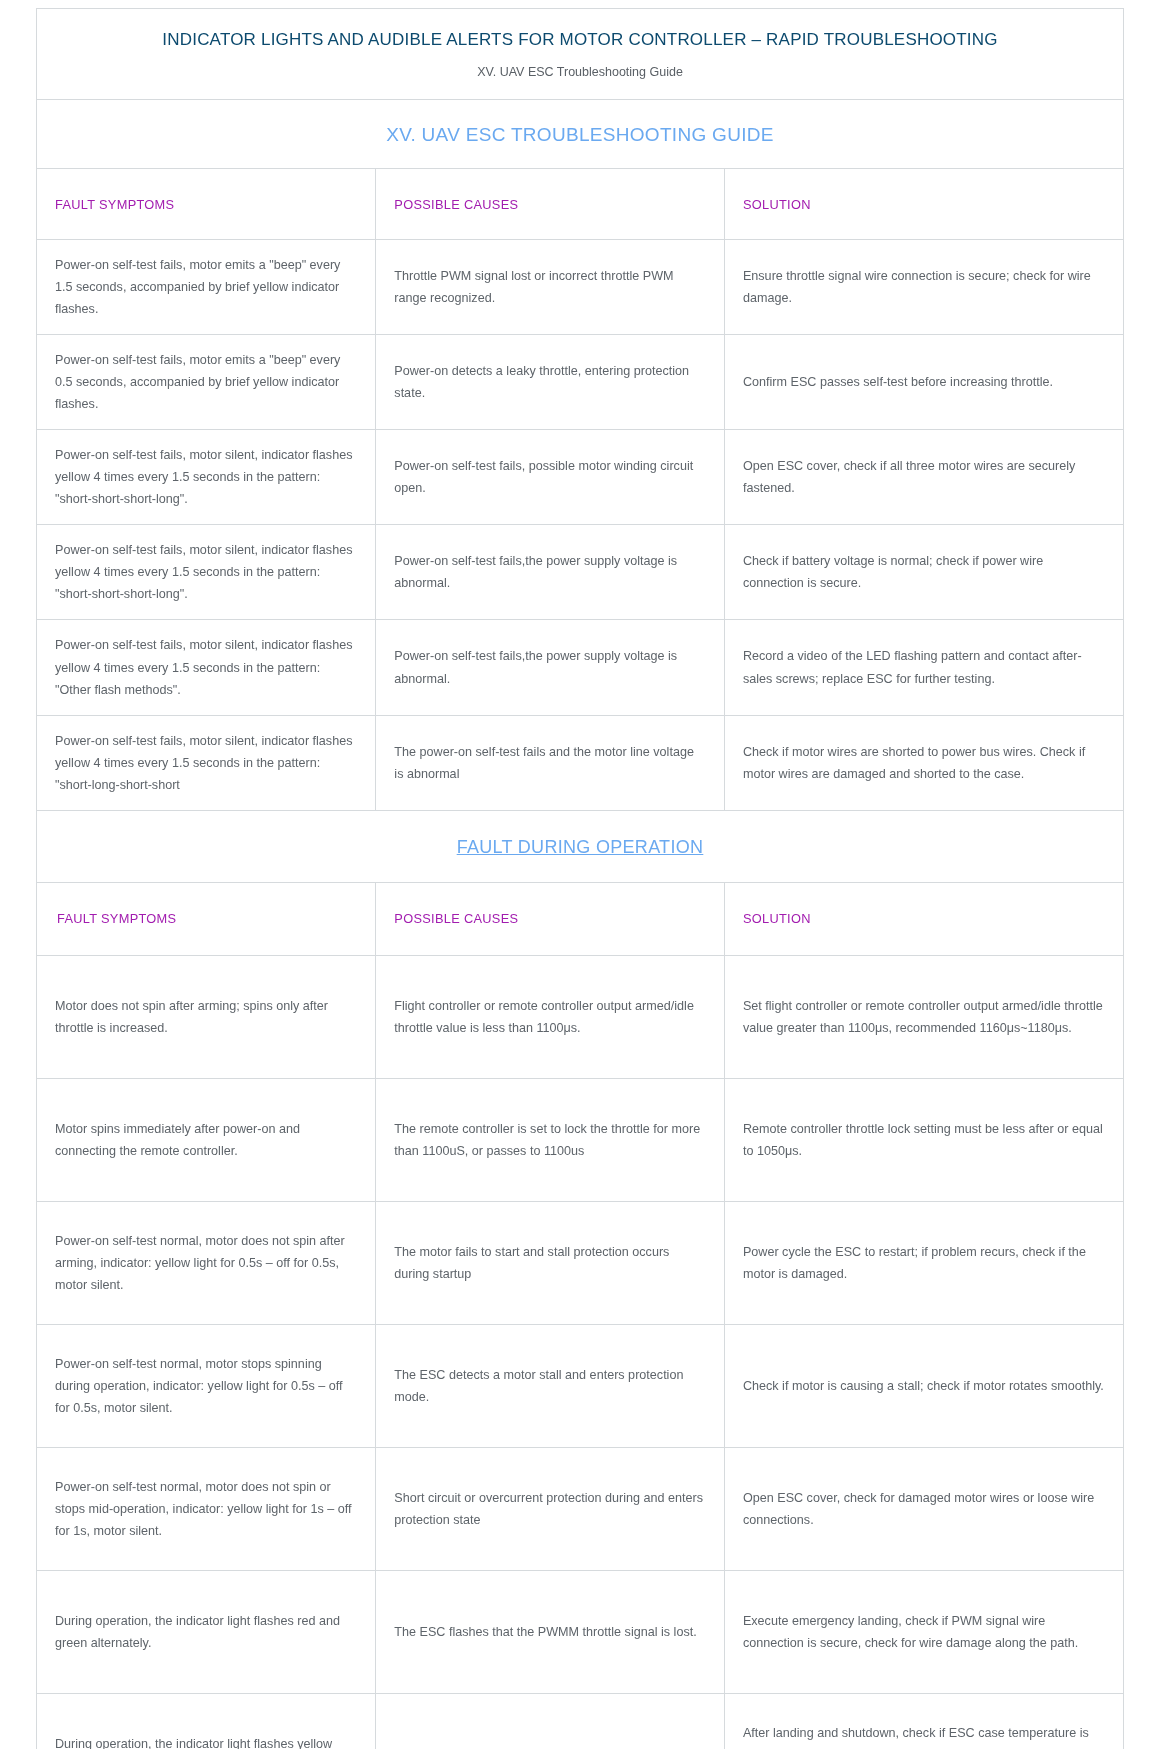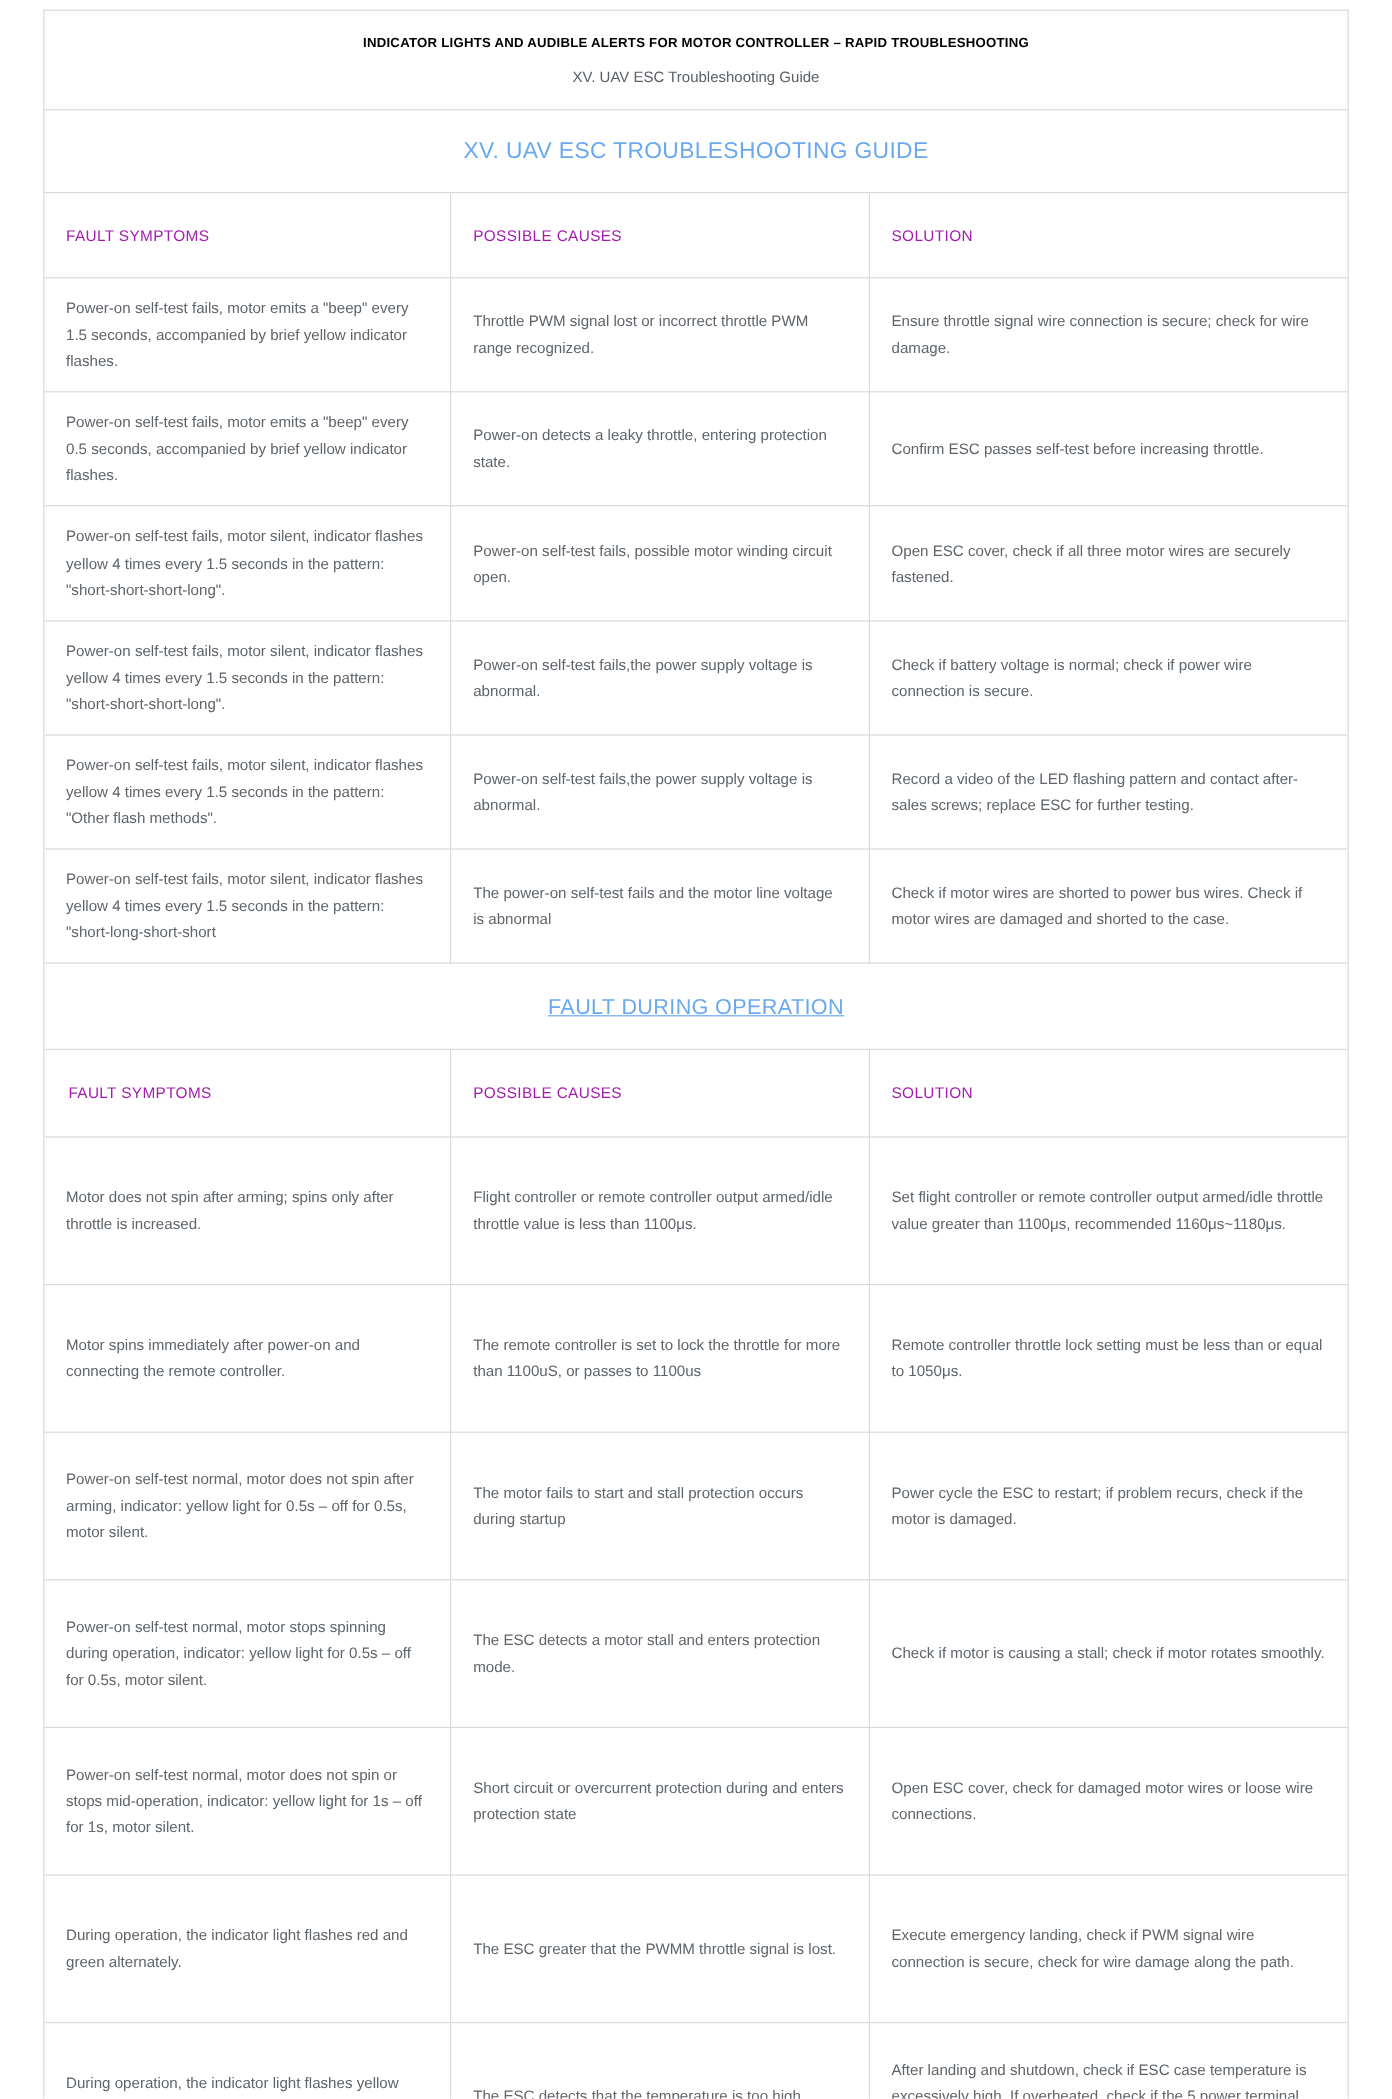--- a/index.html
+++ b/index.html
@@ -30,26 +30,26 @@
     box-sizing: border-box;
   }
 
   
   .doc-header {
     border-bottom: 1px solid #d6dadd;
     padding: 20px 10px 20px 10px;
     text-align: center;
   }
   .doc-title {
-    color: #000000;
-    font-size: 11px;
+    color: #0c4a6e;
+    font-size: 17px;
     letter-spacing: .2px;
     line-height: 1.3;
     margin: 0 0 14px 0;
-    font-weight: 700;
+    font-weight: 400;
   }
   .doc-subtitle {
     color: #5a6066;
     font-size: 12.5px;
     font-weight: 400;
     margin: 0;
   }
 
   
   .section-band {
@@ -196,40 +196,40 @@
       </thead>
       <tbody>
         <tr>
           <td>Motor does not spin after arming; spins only after throttle is increased.</td>
           <td>Flight controller or remote controller output armed/idle throttle value is less than 1100μs.</td>
           <td>Set flight controller or remote controller output armed/idle throttle value greater than 1100μs, recommended 1160μs~1180μs.</td>
         </tr>
         <tr>
           <td>Motor spins immediately after power-on and connecting the remote controller.</td>
           <td>The remote controller is set to lock the throttle for more than 1100uS, or passes to 1100us</td>
-          <td>Remote controller throttle lock setting must be less than or equal to 1050μs.</td>
+          <td>Remote controller throttle lock setting must be less after or equal to 1050μs.</td>
         </tr>
         <tr>
           <td>Power-on self-test normal, motor does not spin after arming, indicator: yellow light for 0.5s – off for 0.5s, motor silent.</td>
           <td>The motor fails to start and stall protection occurs during startup</td>
           <td>Power cycle the ESC to restart; if problem recurs, check if the motor is damaged.</td>
         </tr>
         <tr>
           <td>Power-on self-test normal, motor stops spinning during operation, indicator: yellow light for 0.5s – off for 0.5s, motor silent.</td>
           <td>The ESC detects a motor stall and enters protection mode.</td>
           <td>Check if motor is causing a stall; check if motor rotates smoothly.</td>
         </tr>
         <tr>
           <td>Power-on self-test normal, motor does not spin or stops mid-operation, indicator: yellow light for 1s – off for 1s, motor silent.</td>
           <td>Short circuit or overcurrent protection during and enters protection state</td>
           <td>Open ESC cover, check for damaged motor wires or loose wire connections.</td>
         </tr>
         <tr>
           <td>During operation, the indicator light flashes red and green alternately.</td>
-          <td>The ESC greater that the PWMM throttle signal is lost.</td>
+          <td>The ESC flashes that the PWMM throttle signal is lost.</td>
           <td>Execute emergency landing, check if PWM signal wire connection is secure, check for wire damage along the path.</td>
         </tr>
         <tr>
           <td>During operation, the indicator light flashes yellow quickly every 0.2 seconds.</td>
           <td>The ESC detects that the temperature is too high</td>
           <td>After landing and shutdown, check if ESC case temperature is excessively high. If overheated, check if the 5 power terminal screws are loose.</td>
         </tr>
       </tbody>
     </table>
 

